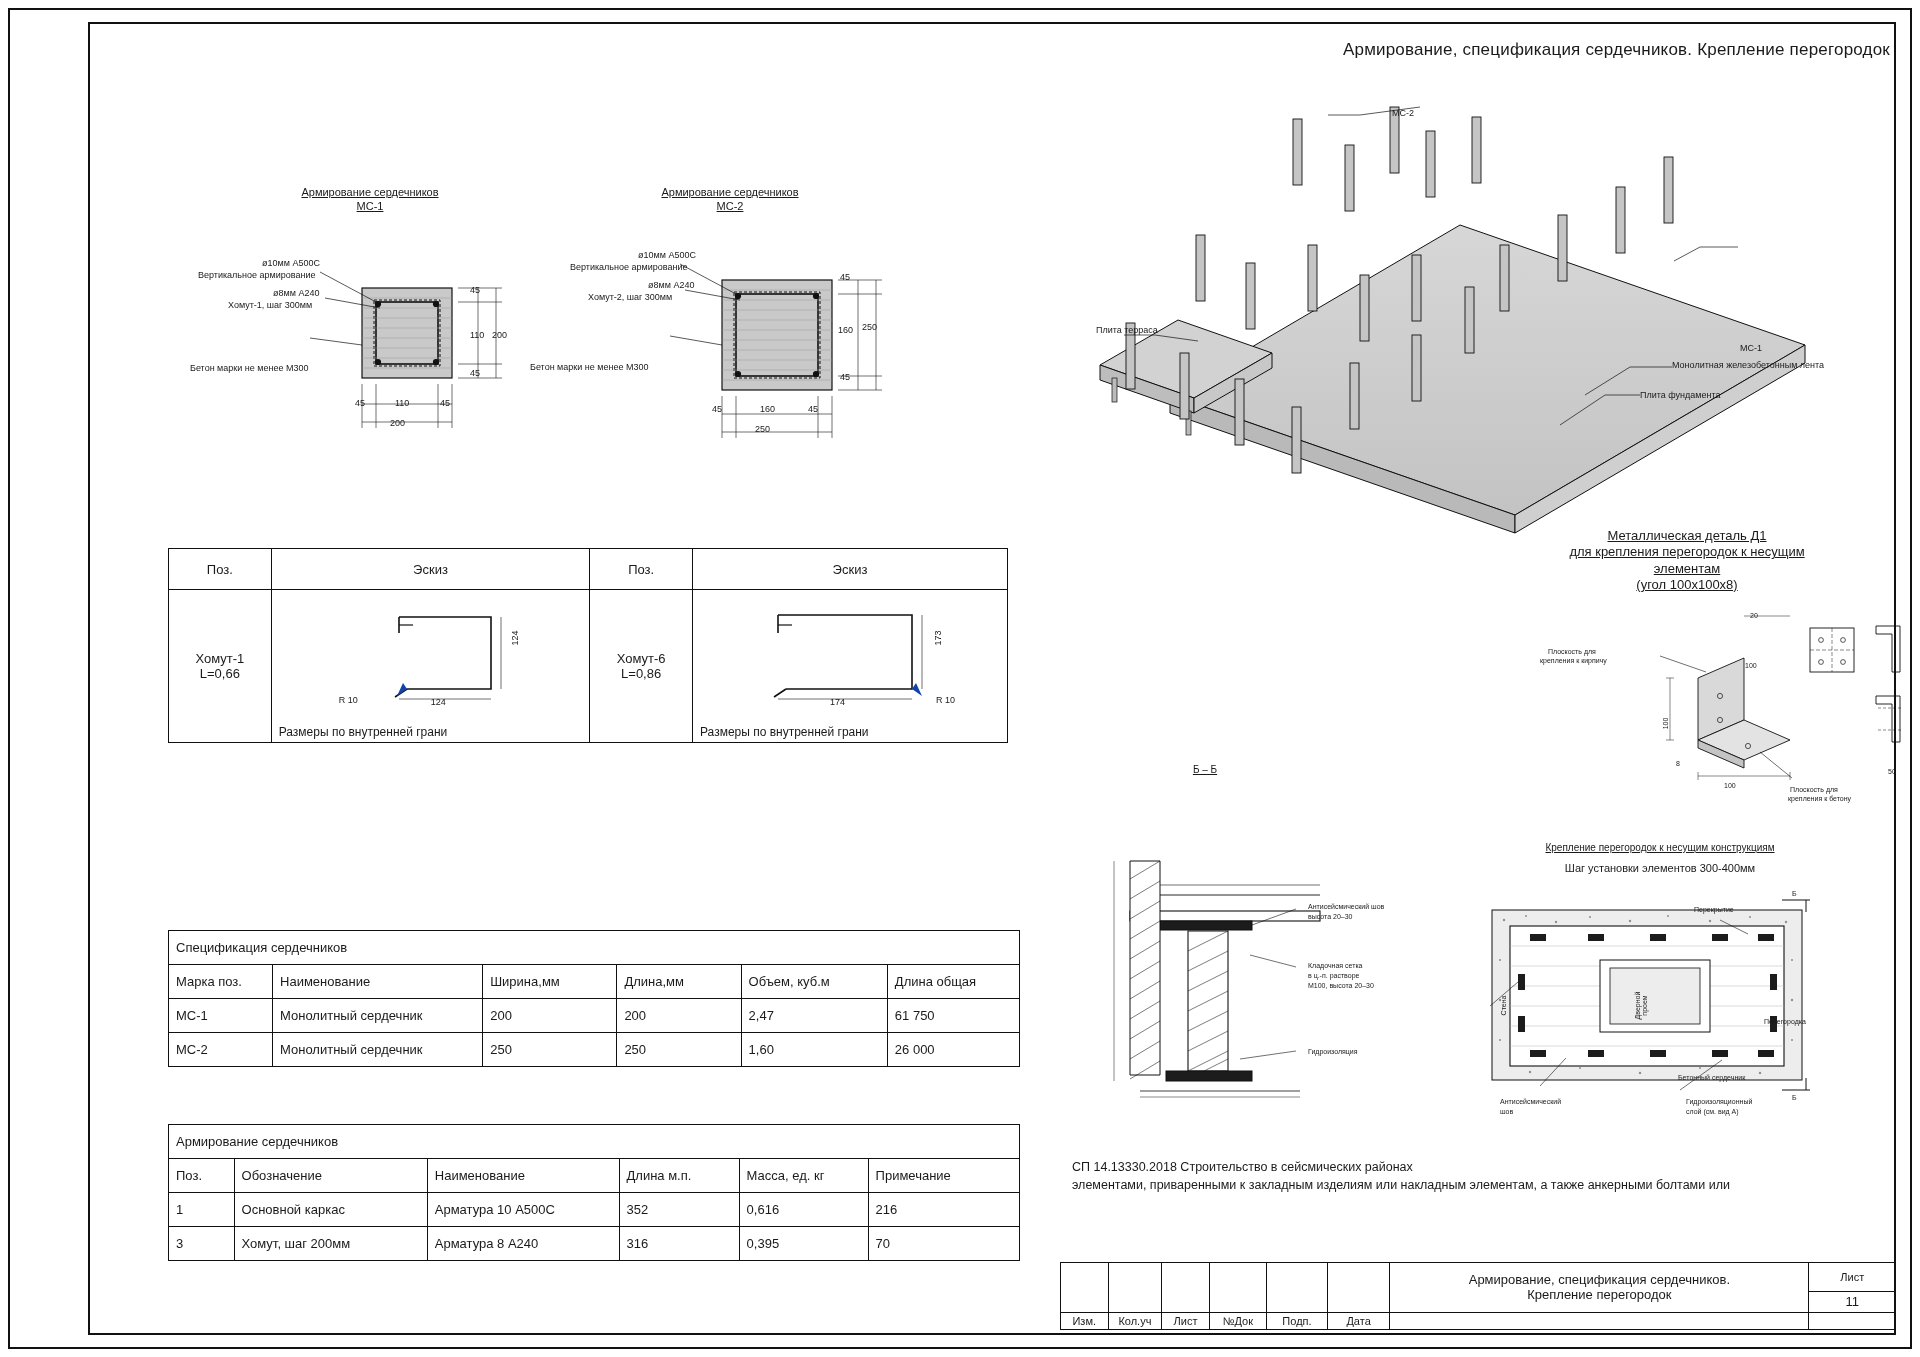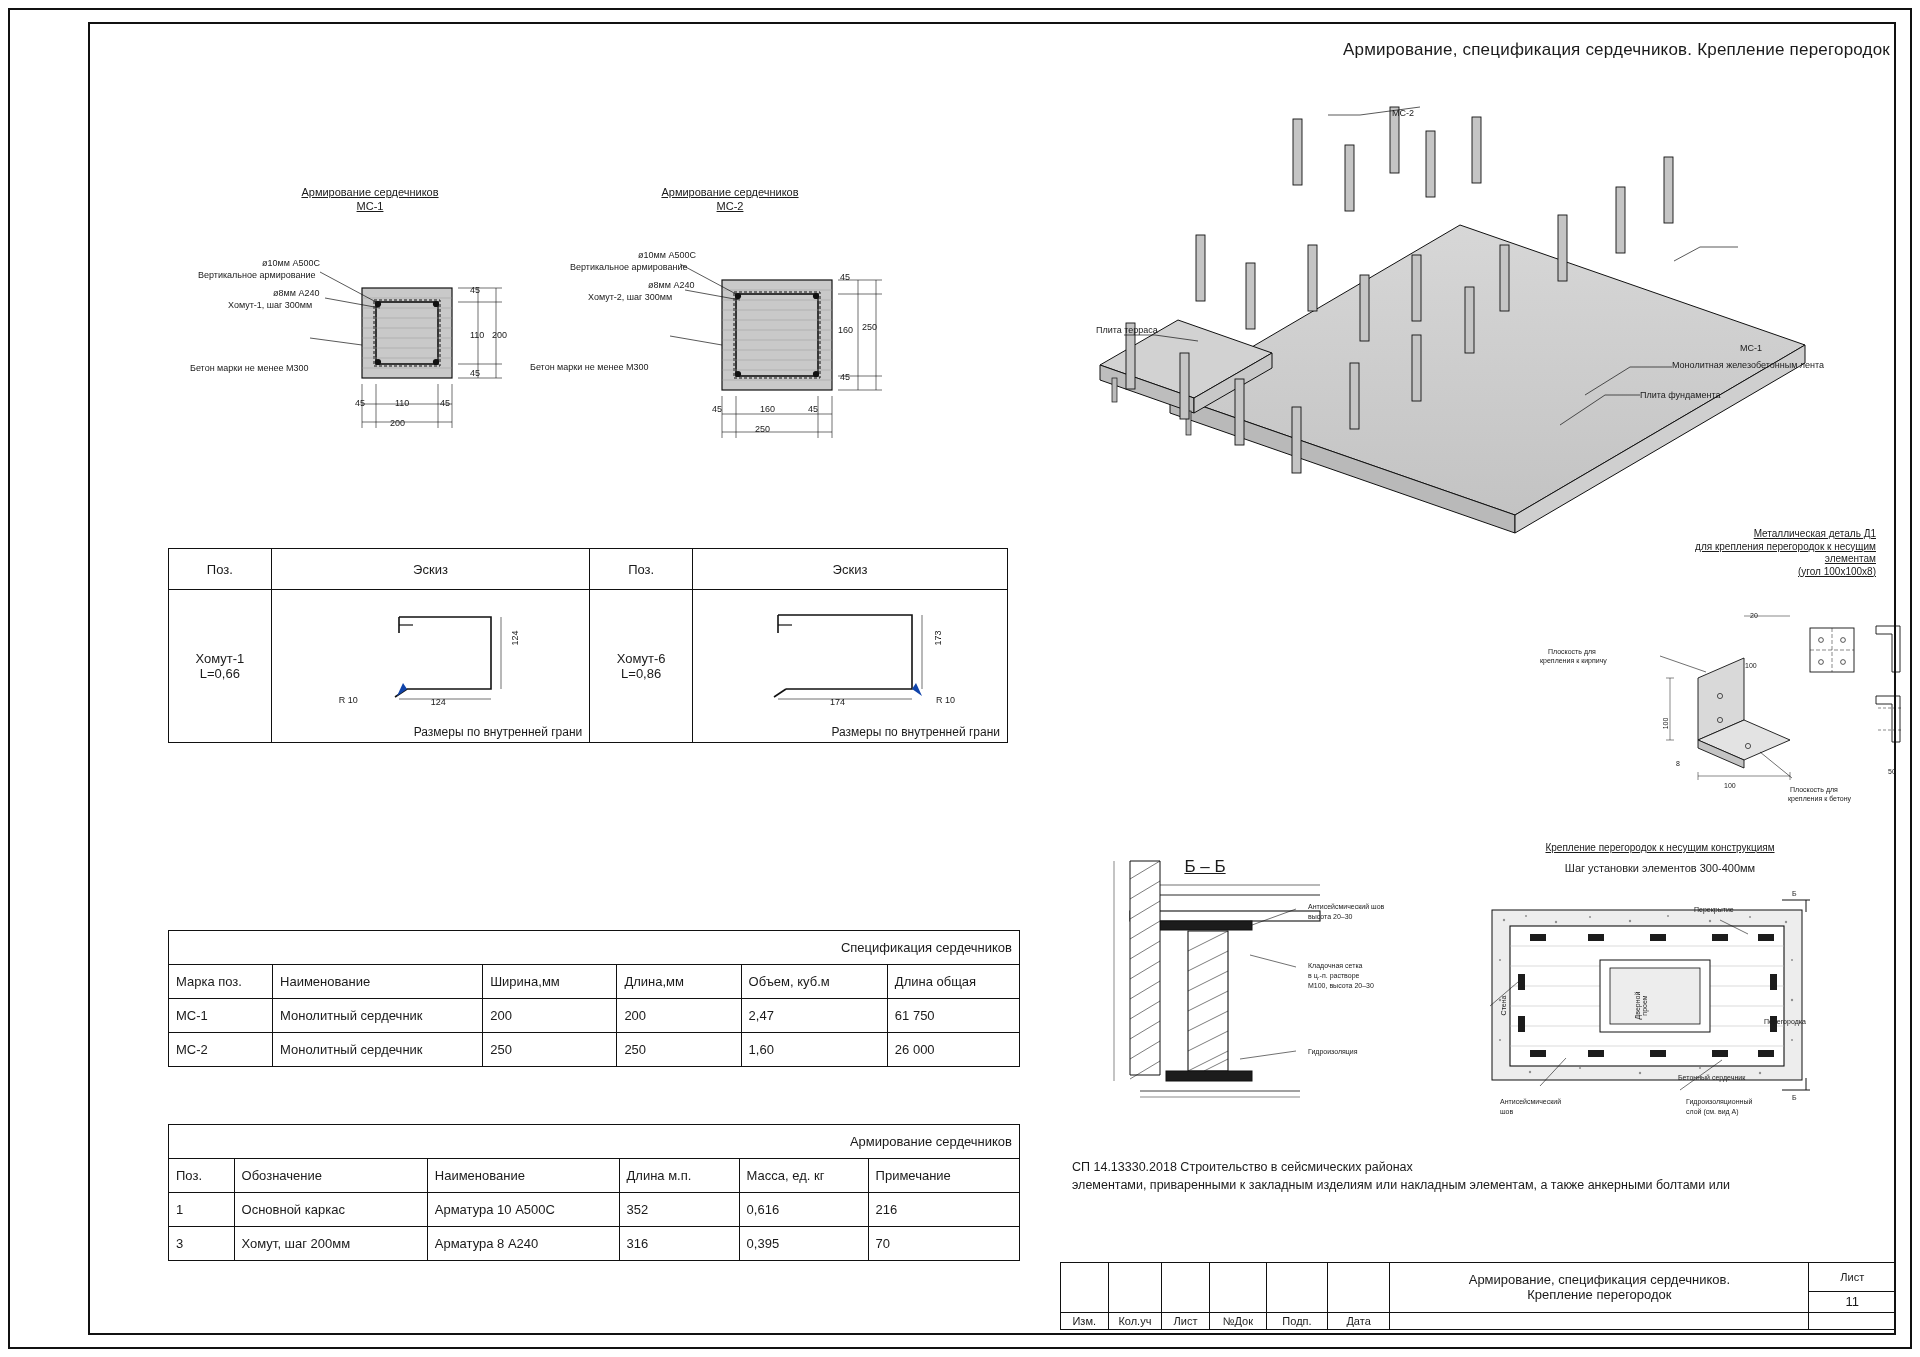--- a/index.html
+++ b/index.html
@@ -13,21 +13,21 @@
   svg{display:block;}
   
   table{border-collapse:collapse;font-size:13px;}
   table td,table th{border:1px solid #111;font-weight:normal;padding:3px 7px;}
   .tbl-sketch{position:absolute;left:168px;top:548px;width:840px;}
   .tbl-sketch td{height:34px;text-align:center;vertical-align:middle;}
   .tbl-spec{position:absolute;left:168px;top:930px;width:852px;}
   .tbl-spec td{height:27px;}
   .tbl-arm{position:absolute;left:168px;top:1124px;width:852px;}
   .tbl-arm td{height:27px;}
-  .cap{text-align:right;}
+  .cap{text-align:left;}
   .note{position:absolute;left:1072px;top:1158px;width:790px;font-size:12.5px;line-height:1.45;}
   .stamp{position:absolute;left:1060px;top:1262px;width:836px;height:68px;}
   .stamp table{width:100%;height:100%;font-size:11px;}
   .stamp td{text-align:center;vertical-align:middle;padding:1px 2px;}
   .stamp .big{font-size:13px;}
   .tiny{font-size:7px;}
 </style>
 </head>
 <body>
 
@@ -348,21 +348,21 @@
     <line x1="500" y1="330" x2="545" y2="300" stroke="#111" stroke-width=".7"></line>
     <line x1="545" y1="300" x2="580" y2="300" stroke="#111" stroke-width=".7"></line>
   </svg>
 
   <div class="lbl" style="left:1392px;top:108px;">МС-2</div>
   <div class="lbl" style="left:1740px;top:343px;">МС-1</div>
   <div class="lbl" style="left:1096px;top:325px;">Плита терраса</div>
   <div class="lbl" style="left:1672px;top:360px;">Монолитная железобетонным лента</div>
   <div class="lbl" style="left:1640px;top:390px;">Плита фундамента</div>
 
-  <div class="ttl-sm" style="left:1636px;top:528px;width:240px;font-size:10px;text-align:right;">
+  <div class="ttl-sm" style="left:1567px;top:528px;width:240px;font-size:13px;">
     <span>Металлическая деталь Д1</span><br>
     <span>для крепления перегородок к несущим</span><br>
     <span>элементам</span><br>
     <span>(угол 100х100х8)</span>
   </div>
 
   <svg width="300" height="200" style="position:absolute;left:1640px;top:600px;">
 
     <polygon points="58,78 104,58 104,120 58,140" fill="#d9d9d9" stroke="#111" stroke-width=".9"></polygon>
     <polygon points="58,140 104,120 150,140 104,160" fill="#e3e3e3" stroke="#111" stroke-width=".9"></polygon>
@@ -402,21 +402,21 @@
   <div class="lbl tiny" style="left:1540px;top:657px;">крепления к кирпичу</div>
   <div class="lbl tiny" style="left:1790px;top:786px;">Плоскость для</div>
   <div class="lbl tiny" style="left:1788px;top:795px;">крепления к бетону</div>
   <div class="lbl tiny" style="left:1750px;top:612px;">20</div>
   <div class="lbl tiny" style="left:1745px;top:662px;">100</div>
   <div class="lbl tiny" style="left:1660px;top:720px;transform:rotate(-90deg);">100</div>
   <div class="lbl tiny" style="left:1724px;top:782px;">100</div>
   <div class="lbl tiny" style="left:1888px;top:768px;">50</div>
   <div class="lbl tiny" style="left:1676px;top:760px;">8</div>
 
-  <div class="ttl-sm" style="left:1155px;top:856px;width:100px;font-size:17px;">Б – Б</div>
+  <div class="ttl-sm" style="left:1155px;top:764px;width:100px;font-size:10px;">Б – Б</div>
 
   <svg width="270" height="280" style="position:absolute;left:1100px;top:845px;">
 
     <rect x="30" y="66" width="190" height="10" fill="#fff" stroke="#111" stroke-width="1.1"></rect>
     <rect x="60" y="76" width="92" height="9" fill="#1c1c1c" stroke="#111" stroke-width="1"></rect>
     <line x1="30" y1="50" x2="220" y2="50" stroke="#111" stroke-width=".9"></line>
     <line x1="30" y1="40" x2="220" y2="40" stroke="#111" stroke-width=".6"></line>
 
     <polygon points="30,16 60,16 60,230 30,230" fill="#fff" stroke="#111" stroke-width="1"></polygon>
     <g stroke="#111" stroke-width=".55">

